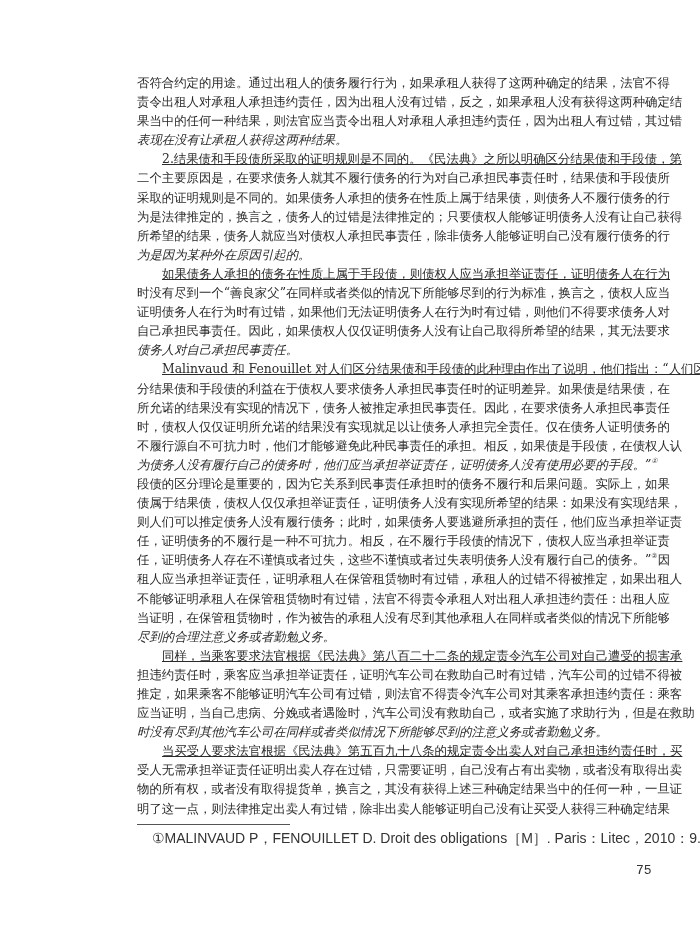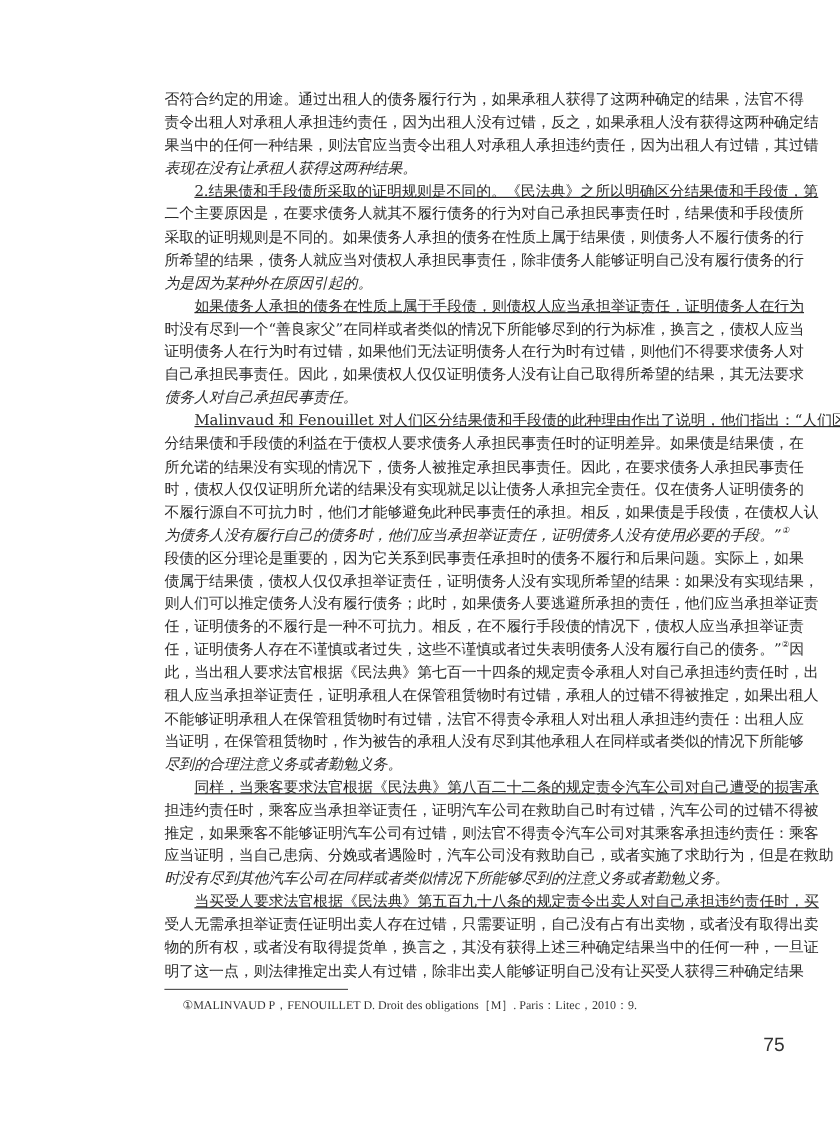--- a/index.html
+++ b/index.html
@@ -9,56 +9,56 @@
   .body-text { position: absolute; left: 94px; top: 73px; width: 516px; }
   .line { display: block; height: 19.1px; line-height: 19.1px; font-size: 12.4px;
           white-space: nowrap; text-align: justify; text-align-last: justify;
           letter-spacing: 0; overflow: visible; }
   .line.last { text-align-last: left; font-style: italic; }
   .line.indent { padding-left: 25px; text-decoration: underline; }
   sup.fn { font-size: 7px; vertical-align: 6px; line-height: 0; }
   .fn-rule { position: absolute; left: 94px; top: 824px; width: 153px; height: 0;
              border-top: 1px solid #555; }
   .footnotes { position: absolute; left: 109px; top: 830px; width: 500px; }
-  .footnote { display: block; font-size: 10px; line-height: 17px; height: 17px;
-              white-space: nowrap; font-family: Liberation Serif, serif; color: #333; }
-  .page-number { position: absolute; left: 593px; top: 863px; font-size: 16px;
-                 font-family: Liberation Sans, sans-serif; color: #333; }
+  .footnote { display: block; font-size: 14px; line-height: 17px; height: 17px;
+              white-space: nowrap; font-family: Liberation Sans, sans-serif; color: #333; }
+  .page-number { position: absolute; left: 593px; top: 863px; font-size: 13px;
+                 font-family: Liberation Mono, monospace; color: #333; }
 </style>
 </head>
 <body>
 
 <div class="page">
   <div class="body-text" id="body-text">
       <span class="line"><span>否符合约定的用途。通过出租人的债务履行行为，如果承租人获得了这两种确定的结果，法官不得</span></span>
       <span class="line"><span>责令出租人对承租人承担违约责任，因为出租人没有过错，反之，如果承租人没有获得这两种确定结</span></span>
       <span class="line"><span>果当中的任何一种结果，则法官应当责令出租人对承租人承担违约责任，因为出租人有过错，其过错</span></span>
       <span class="line last"><span>表现在没有让承租人获得这两种结果。</span></span>
       <span class="line indent"><span>2.结果债和手段债所采取的证明规则是不同的。《民法典》之所以明确区分结果债和手段债，第</span></span>
       <span class="line"><span>二个主要原因是，在要求债务人就其不履行债务的行为对自己承担民事责任时，结果债和手段债所</span></span>
       <span class="line"><span>采取的证明规则是不同的。如果债务人承担的债务在性质上属于结果债，则债务人不履行债务的行</span></span>
+      <span class="line"><span>为是法律推定的，换言之，债务人的过错是法律推定的；只要债权人能够证明债务人没有让自己获得</span></span>
       <span class="line"><span>所希望的结果，债务人就应当对债权人承担民事责任，除非债务人能够证明自己没有履行债务的行</span></span>
       <span class="line last"><span>为是因为某种外在原因引起的。</span></span>
       <span class="line indent"><span>如果债务人承担的债务在性质上属于手段债，则债权人应当承担举证责任，证明债务人在行为</span></span>
       <span class="line"><span>时没有尽到一个“善良家父”在同样或者类似的情况下所能够尽到的行为标准，换言之，债权人应当</span></span>
       <span class="line"><span>证明债务人在行为时有过错，如果他们无法证明债务人在行为时有过错，则他们不得要求债务人对</span></span>
       <span class="line"><span>自己承担民事责任。因此，如果债权人仅仅证明债务人没有让自己取得所希望的结果，其无法要求</span></span>
       <span class="line last"><span>债务人对自己承担民事责任。</span></span>
       <span class="line indent"><span>Malinvaud 和 Fenouillet 对人们区分结果债和手段债的此种理由作出了说明，他们指出：“人们区</span></span>
       <span class="line"><span>分结果债和手段债的利益在于债权人要求债务人承担民事责任时的证明差异。如果债是结果债，在</span></span>
       <span class="line"><span>所允诺的结果没有实现的情况下，债务人被推定承担民事责任。因此，在要求债务人承担民事责任</span></span>
       <span class="line"><span>时，债权人仅仅证明所允诺的结果没有实现就足以让债务人承担完全责任。仅在债务人证明债务的</span></span>
       <span class="line"><span>不履行源自不可抗力时，他们才能够避免此种民事责任的承担。相反，如果债是手段债，在债权人认</span></span>
       <span class="line last"><span>为债务人没有履行自己的债务时，他们应当承担举证责任，证明债务人没有使用必要的手段。”</span><sup class="fn">①</sup></span>
       <span class="line"><span>段债的区分理论是重要的，因为它关系到民事责任承担时的债务不履行和后果问题。实际上，如果</span></span>
       <span class="line"><span>债属于结果债，债权人仅仅承担举证责任，证明债务人没有实现所希望的结果：如果没有实现结果，</span></span>
       <span class="line"><span>则人们可以推定债务人没有履行债务；此时，如果债务人要逃避所承担的责任，他们应当承担举证责</span></span>
       <span class="line"><span>任，证明债务的不履行是一种不可抗力。相反，在不履行手段债的情况下，债权人应当承担举证责</span></span>
       <span class="line"><span>任，证明债务人存在不谨慎或者过失，这些不谨慎或者过失表明债务人没有履行自己的债务。”</span><sup class="fn">②</sup><span>因</span></span>
-      <span class="line"><span>此，当出租人要求法官根据《民法典》第七百一十四条的规定责令承租人对自己承担违约责任时，出</span></span>
       <span class="line"><span>租人应当承担举证责任，证明承租人在保管租赁物时有过错，承租人的过错不得被推定，如果出租人</span></span>
       <span class="line"><span>不能够证明承租人在保管租赁物时有过错，法官不得责令承租人对出租人承担违约责任：出租人应</span></span>
       <span class="line"><span>当证明，在保管租赁物时，作为被告的承租人没有尽到其他承租人在同样或者类似的情况下所能够</span></span>
       <span class="line last"><span>尽到的合理注意义务或者勤勉义务。</span></span>
       <span class="line indent"><span>同样，当乘客要求法官根据《民法典》第八百二十二条的规定责令汽车公司对自己遭受的损害承</span></span>
       <span class="line"><span>担违约责任时，乘客应当承担举证责任，证明汽车公司在救助自己时有过错，汽车公司的过错不得被</span></span>
       <span class="line"><span>推定，如果乘客不能够证明汽车公司有过错，则法官不得责令汽车公司对其乘客承担违约责任：乘客</span></span>
       <span class="line"><span>应当证明，当自己患病、分娩或者遇险时，汽车公司没有救助自己，或者实施了求助行为，但是在救助</span></span>
       <span class="line last"><span>时没有尽到其他汽车公司在同样或者类似情况下所能够尽到的注意义务或者勤勉义务。</span></span>
       <span class="line indent"><span>当买受人要求法官根据《民法典》第五百九十八条的规定责令出卖人对自己承担违约责任时，买</span></span>

